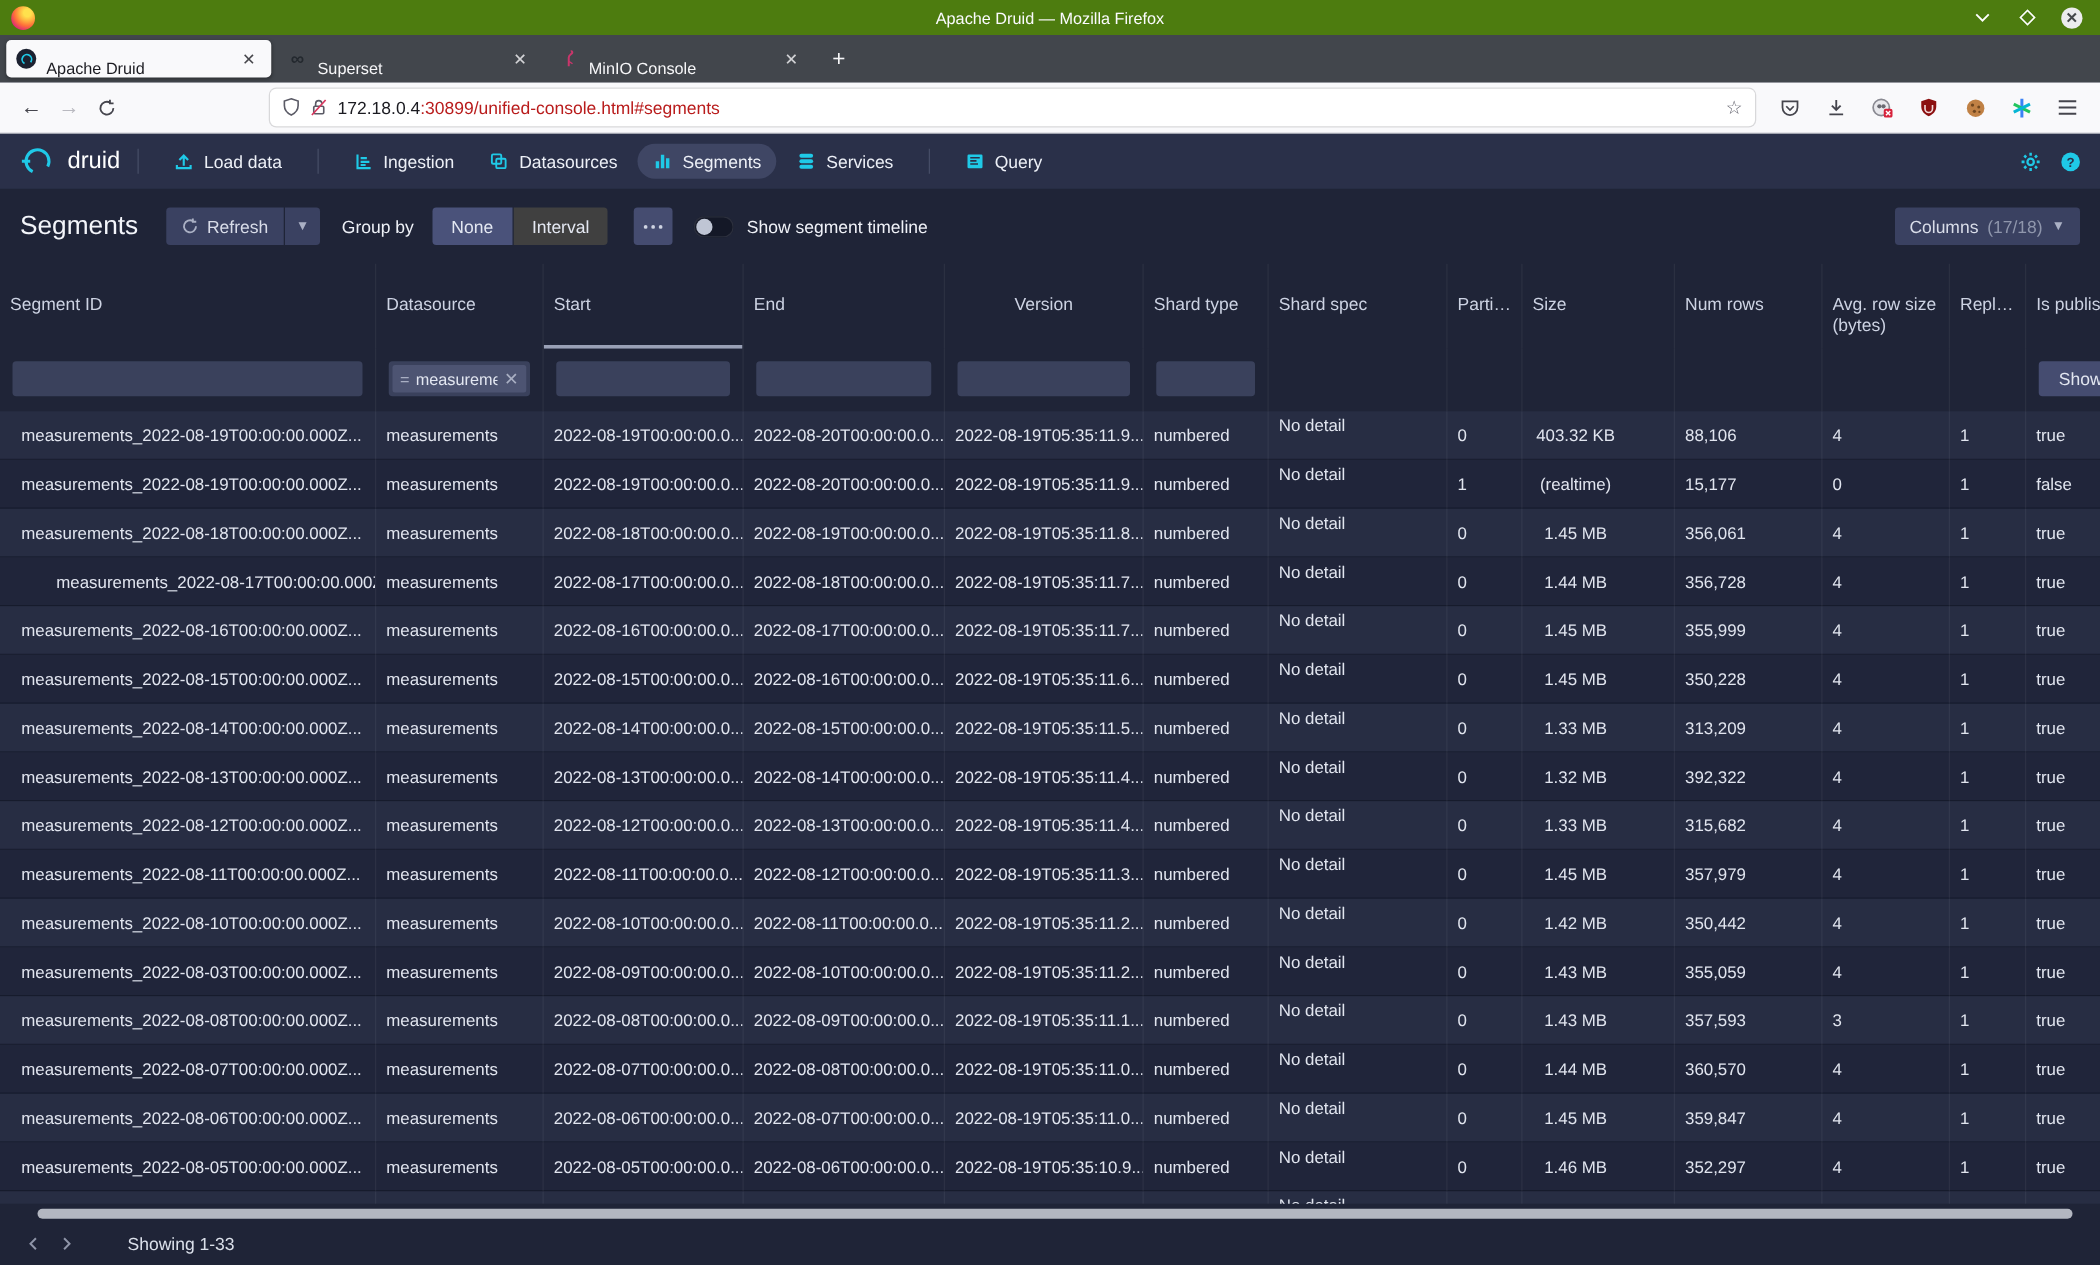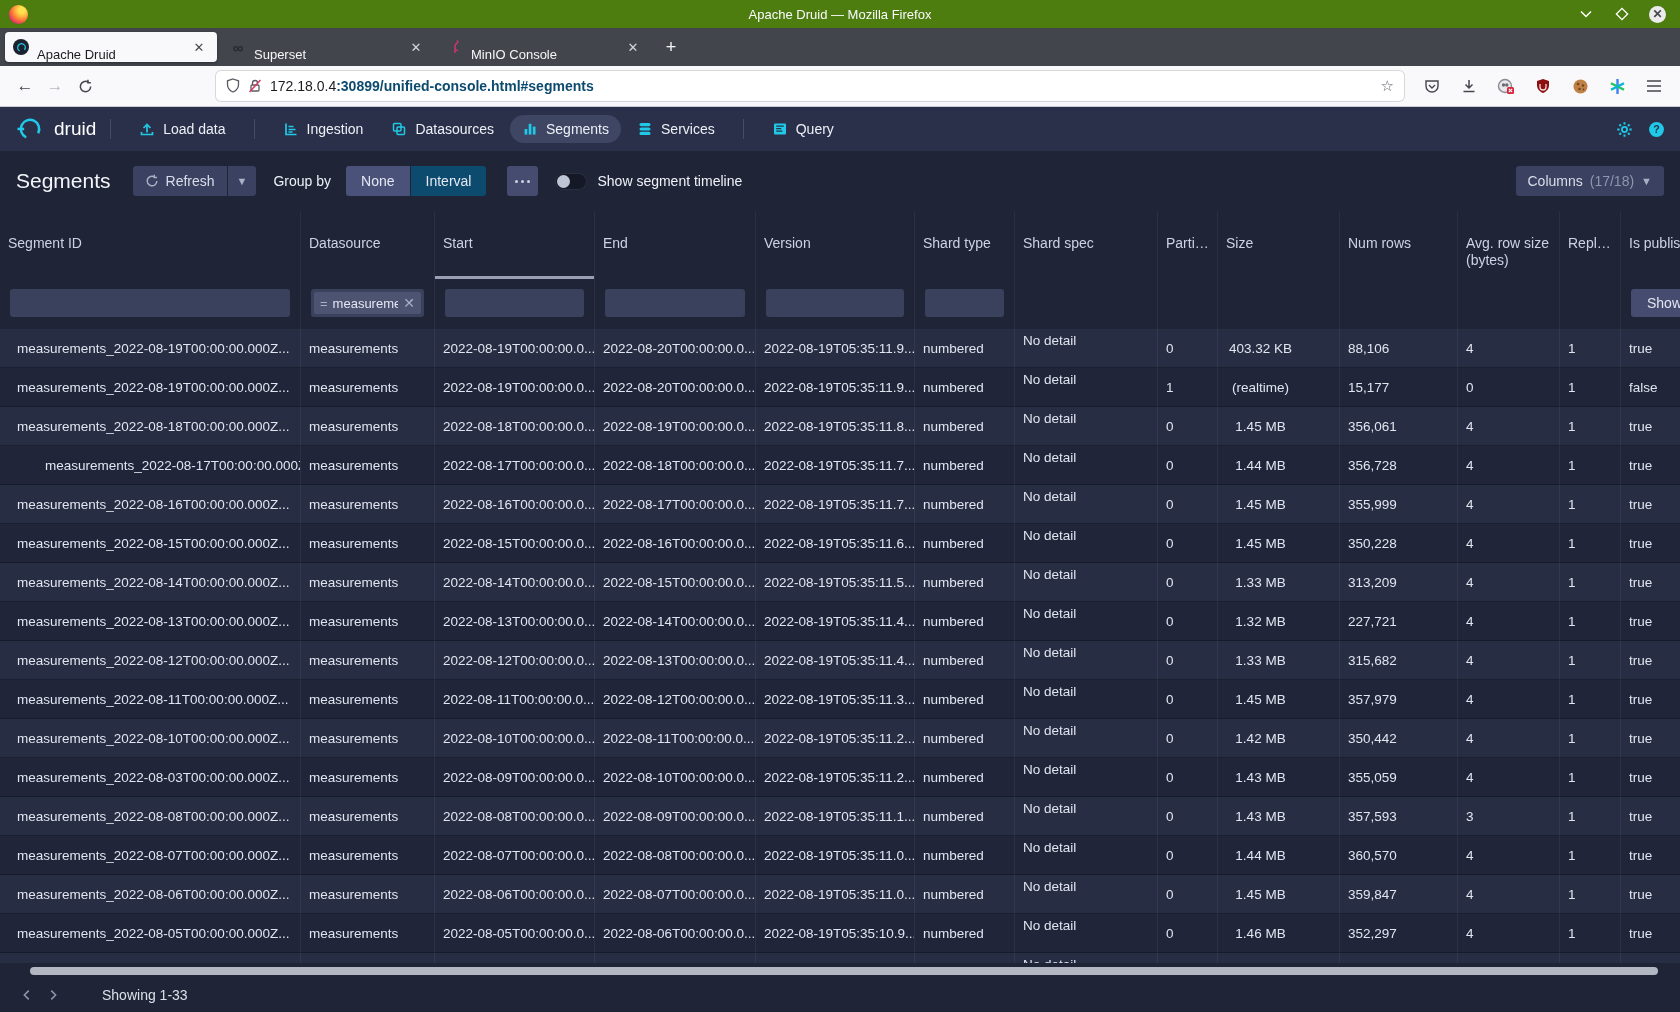--- a/index.html
+++ b/index.html
@@ -25,21 +25,21 @@
   .t-title { flex:1; overflow:hidden; white-space:nowrap;margin-top:14px; }
   .t-close { width:20px; height:20px; display:flex; align-items:center; justify-content:center; font-size:13px; opacity:.8; border-radius:3px; }
   .newtab-btn { width:30px; height:30px; display:flex; align-items:center; justify-content:center; color:#f6f6f8; font-size:18px; border-radius:4px; }
 
   
   .toolbar { height:41px; background:#f9f9fb; border-bottom:1px solid #ccccd4; display:flex; align-items:center; padding:0 10px; color:#45454d; }
   .tool-btn { width:30px; height:30px; display:flex; align-items:center; justify-content:center; border-radius:4px; font-size:17px; flex:none; }
   .tool-btn.disabled { color:#b9b9c0; }
   .urlbar { margin-left:116px; width:1188px; height:30px; background:#fff; border-radius:5px; box-shadow:0 0 0 1px rgba(0,0,0,.13); display:flex; align-items:center; padding:0 10px; font-size:14px; gap:8px; flex:none; }
   .url-text { color:#1b1b21; white-space:nowrap; }
-  .url-text .dim { color:#0c4a6e;font-weight:bold; }
+  .url-text .dim { color:#b91c1c; }
   .url-star { margin-left:auto; font-size:15px; color:#5b5b66; }
   .toolbar-right { display:flex; margin-left:13px; gap:7px; align-items:center; }
 
   
   .druidbar { height:44px; background:#2a3049; display:flex; align-items:center; padding:0 15px; }
   .brand { display:flex; align-items:center; gap:9px; }
   .brand-name { color:#fff; font-size:19px; }
   .nav-divider { width:1px; height:20px; background:#454c66; margin:0 14px; flex:none; }
   .nav-items { display:flex; align-items:center; }
   .nav-item { display:flex; align-items:center; gap:8px; color:#edf0f7; font-size:14px; padding:6px 12px; border-radius:16px; margin:0 2px; white-space:nowrap; }
@@ -49,21 +49,21 @@
 
   
   .view-header { height:60px; display:flex; align-items:center; padding:0 16px; }
   .vh-title { font-size:21px; color:#f3f5fa; flex:none; }
   .btn { height:30px; background:#3a4161; color:#d9dde9; font-size:14px; border-radius:3px; display:inline-flex; align-items:center; padding:0 12px; gap:7px; white-space:nowrap; }
   .refresh-split { display:flex; margin-left:22px; }
   .refresh-main { border-radius:3px 0 0 3px; }
   .refresh-caret { border-radius:0 3px 3px 0; padding:0 9px; margin-left:1px; color:#aab0c4; font-size:11px; }
   .groupby-label { margin-left:17px; color:#eef1f7; font-size:14px; }
   .seg-group { display:flex; margin-left:15px; }
-  .seg-btn { height:30px; display:inline-flex; align-items:center; padding:0 15px; font-size:14px; color:#e4e8f2; background:#0c4a6e; }
+  .seg-btn { height:30px; display:inline-flex; align-items:center; padding:0 15px; font-size:14px; color:#e4e8f2; background:#404040; }
   .seg-btn.first { border-radius:3px 0 0 3px; margin-right:1px; }
   .seg-btn.last { border-radius:0 3px 3px 0; }
   .seg-btn.selected { background:#4a527a; }
   .more-btn { margin-left:21px; width:31px; height:30px; background:#454c70; border-radius:3px; display:flex; align-items:center; justify-content:center; gap:3px; }
   .dot { width:3px; height:3px; border-radius:50%; background:#cfd4e2; }
   .toggle { margin-left:17px; width:32px; height:17px; border-radius:9px; background:#141827; position:relative; box-shadow:inset 0 0 0 1px rgba(255,255,255,.10); flex:none; }
   .toggle-knob { position:absolute; left:2px; top:2px; width:13px; height:13px; border-radius:50%; background:#bfc5d4; }
   .toggle-label { margin-left:10px; color:#f0f2f8; font-size:14px; }
   .columns-btn { margin-left:auto; }
   .col-count { color:#8f96ac; }
@@ -356,21 +356,21 @@
         <div class="th bL" style="width: 134px;">
           <span class="lbl">Datasource</span>
         </div>
         <div class="th bL" style="width: 160px;">
           <span class="lbl">Start</span>
           <div class="sort-bar"></div>
         </div>
         <div class="th bL" style="width: 161px;">
           <span class="lbl">End</span>
         </div>
-        <div class="th bL" style="width: 159px;">
+        <div class="th bL" style="width: 159px; text-align: center;">
           <span class="lbl">Version</span>
         </div>
         <div class="th bL" style="width: 100px;">
           <span class="lbl">Shard type</span>
         </div>
         <div class="th bL" style="width: 143px;">
           <span class="lbl">Shard spec</span>
         </div>
         <div class="th bL" style="width: 60px;">
           <span class="lbl">Partition</span>
@@ -533,21 +533,21 @@
         <div class="tr even">
           <div class="td first" style="width: 300px;">measurements_2022-08-13T00:00:00.000Z...</div>
           <div class="td bL" style="width: 134px;">measurements</div>
           <div class="td bL" style="width: 160px;">2022-08-13T00:00:00.0...</div>
           <div class="td bL" style="width: 161px;">2022-08-14T00:00:00.0...</div>
           <div class="td bL" style="width: 159px;">2022-08-19T05:35:11.4...</div>
           <div class="td bL" style="width: 100px;">numbered</div>
           <div class="td bL topalign" style="width: 143px;">No detail</div>
           <div class="td bL" style="width: 60px;">0</div>
           <div class="td bL size-col" style="width: 122px;">1.32 MB</div>
-          <div class="td bL" style="width: 118px;">227,721</div>
+          <div class="td bL" style="width: 118px;">392,322</div>
           <div class="td bL" style="width: 102px;">4</div>
           <div class="td bL" style="width: 61px;">1</div>
           <div class="td bL" style="width: 180px;">true</div>
         </div>
         <div class="tr odd">
           <div class="td first" style="width: 300px;">measurements_2022-08-12T00:00:00.000Z...</div>
           <div class="td bL" style="width: 134px;">measurements</div>
           <div class="td bL" style="width: 160px;">2022-08-12T00:00:00.0...</div>
           <div class="td bL" style="width: 161px;">2022-08-13T00:00:00.0...</div>
           <div class="td bL" style="width: 159px;">2022-08-19T05:35:11.4...</div>

